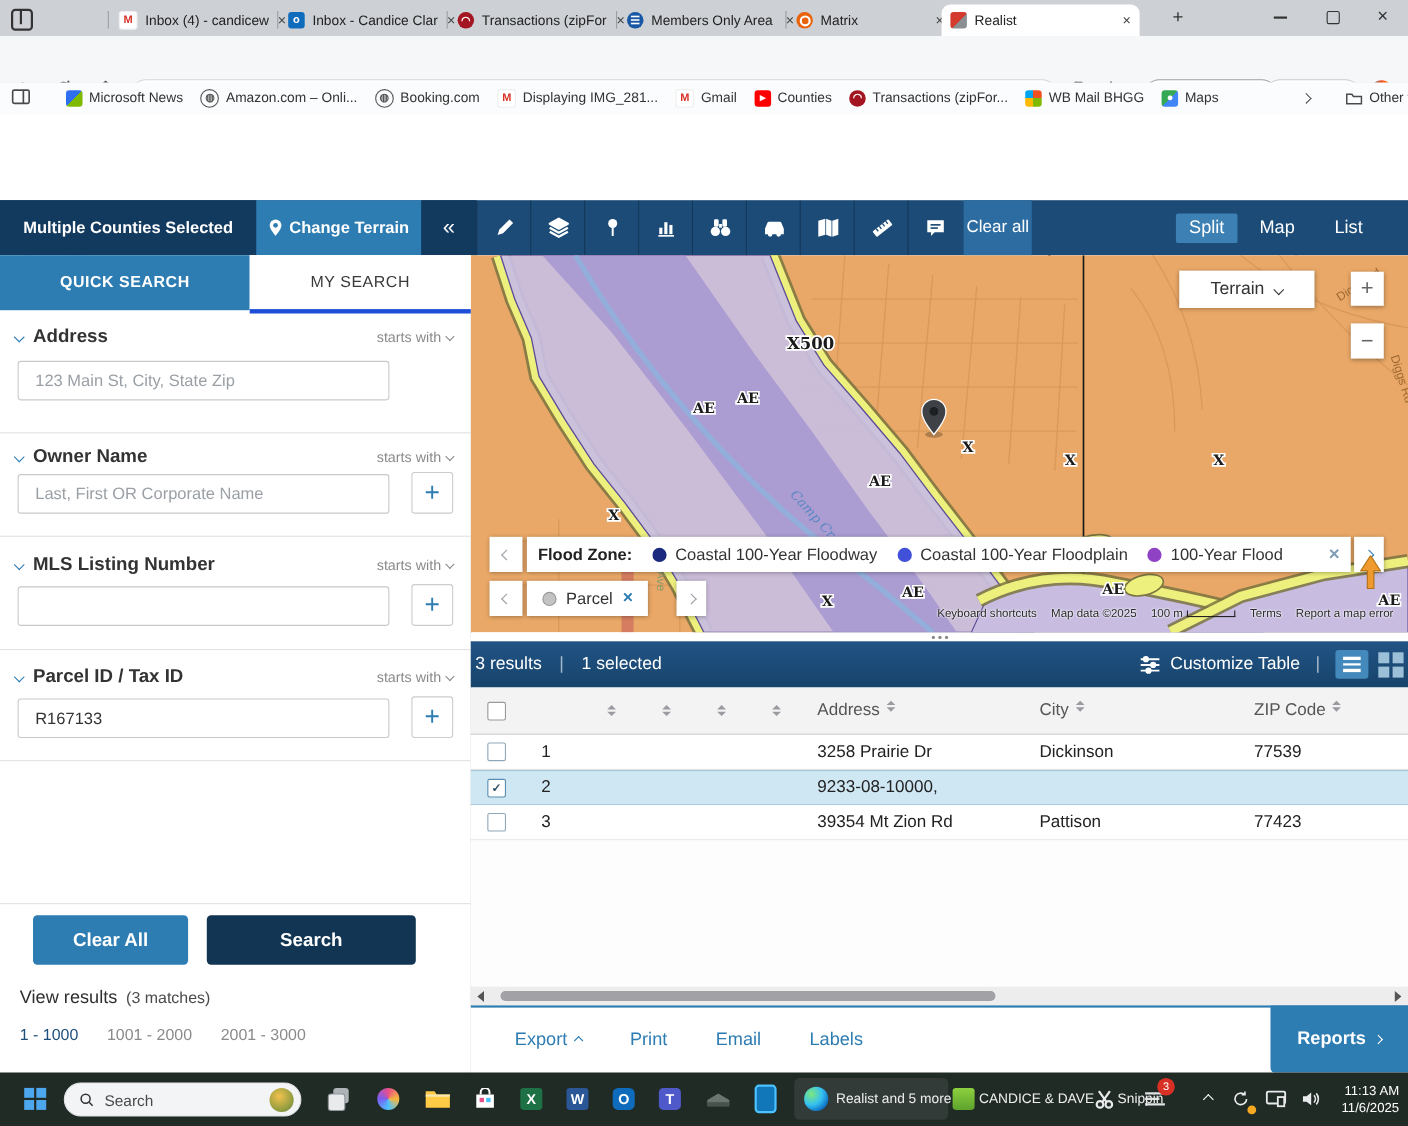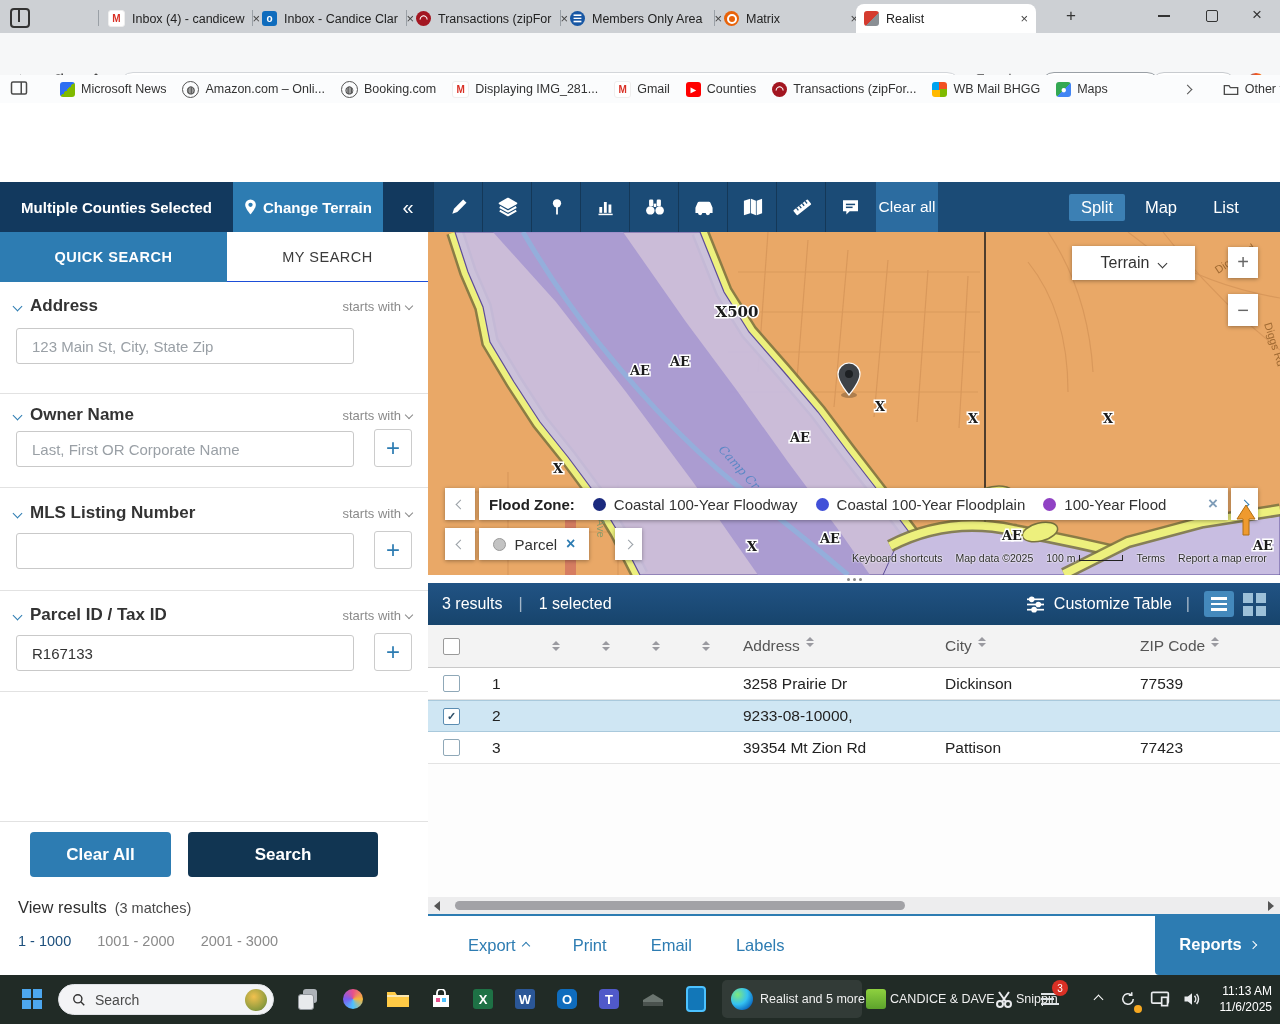--- a/index.html
+++ b/index.html
@@ -38,21 +38,21 @@
   .viewlink{font-size:16.5px;color:#fff;}
   
   .sidebar{left:0;top:232px;width:428px;height:743px;background:#fff;border-right:1px solid #b4b4b4;}
   .sbsec{position:absolute;left:0;width:428px;border-bottom:1px solid #e2e2e2;}
   .seclabel{font-size:17px;font-weight:bold;color:#333;}
   .opword{font-size:13px;color:#8a8a8a;display:flex;align-items:center;gap:5px;}
   .sbinput{position:absolute;left:16px;width:306px;height:34px;border:1px solid #c9c9c9;border-radius:3px;padding:0 15px;font-size:15px;color:#333;font-family:"Liberation Sans",sans-serif;outline:none;}
   .sbinput::placeholder{color:#9aa0a6;}
   .plusbtn{position:absolute;left:374px;width:38px;height:38px;border:1px solid #ccc;border-radius:3px;background:#fff;color:#2d7cb2;font-size:24px;font-weight:300;display:flex;align-items:center;justify-content:center;}
   
-  .reshdr{left:428px;top:583px;width:852px;height:42px;background:linear-gradient(#215384,#17446c);color:#fff;display:flex;align-items:center;padding:0 14px;box-sizing:border-box;}
+  .reshdr{left:428px;top:583px;width:852px;height:42px;background:linear-gradient(#215384,#17446c);color:#fff;display:flex;align-items:center;padding:0 4px;box-sizing:border-box;}
   .thead{left:428px;top:625px;width:852px;height:43px;background:#f3f3f3;border-bottom:1px solid #c9c9c9;display:flex;align-items:center;font-size:15.5px;color:#555;box-sizing:border-box;}
   .trow{position:absolute;left:428px;width:852px;height:32px;display:flex;align-items:center;font-size:15.5px;color:#222;border-bottom:1px solid #e3e3e3;background:#fff;box-sizing:border-box;}
   .trow.sel{background:#cfe6f3;border-top:1px solid #a9c9dc;border-bottom:1px solid #a9c9dc;}
   .cb{width:15px;height:15px;border:1px solid #8fa8b8;border-radius:2px;background:#fff;margin-left:15px;display:flex;align-items:center;justify-content:center;font-size:11px;font-weight:bold;color:#2e4f68;}
   .sort{display:inline-flex;flex-direction:column;gap:2px;margin-left:6px;}
   .sort i{width:0;height:0;border-left:4px solid transparent;border-right:4px solid transparent;display:block;}
   .sort .u{border-bottom:4px solid #9a9aa0;}
   .sort .d{border-top:4px solid #9a9aa0;}
   .c0{width:44px;flex:0 0 auto;}.c1{width:56px;flex:0 0 auto;padding-left:20px;box-sizing:border-box;}
   .cs{width:50px;flex:0 0 auto;display:flex;justify-content:center;}
@@ -338,21 +338,21 @@
       <span class="viewlink">Map</span>
     </div>
   <div class="toolbtn" style="left:1200px;width:52px;">
       <span class="viewlink">List</span>
     </div>
 
   <div class="abs sidebar"></div>
   <div class="abs" style="left:0;top:232px;width:227px;height:50px;background:#2d7cb2;color:#fff;font-size:14.5px;font-weight:bold;letter-spacing:.5px;display:flex;align-items:center;justify-content:center;">
       <span>QUICK SEARCH</span>
     </div>
-  <div class="abs" style="left:227px;top:232px;width:201px;height:49px;background:#fff;color:#3b3b3b;font-size:14.5px;letter-spacing:.5px;display:flex;align-items:center;justify-content:center;border-bottom:1px solid #1d4ed8;">
+  <div class="abs" style="left:227px;top:232px;width:201px;height:49px;background:#fff;color:#3b3b3b;font-size:14.5px;letter-spacing:.5px;display:flex;align-items:center;justify-content:center;border-bottom:4px solid #1d4ed8;">
       <span>MY SEARCH</span>
     </div>
 
   <div class="sbsec" style="top:282px;height:111px;">
     <div class="flex" style="margin:14px 16px 0 14px;justify-content:space-between;">
       <span class="flex" style="gap:9px;">
           <span class="chv" style="color:#2d7cb2;"></span>
           <span class="seclabel">Address</span>
         </span>
       <span class="opword">

